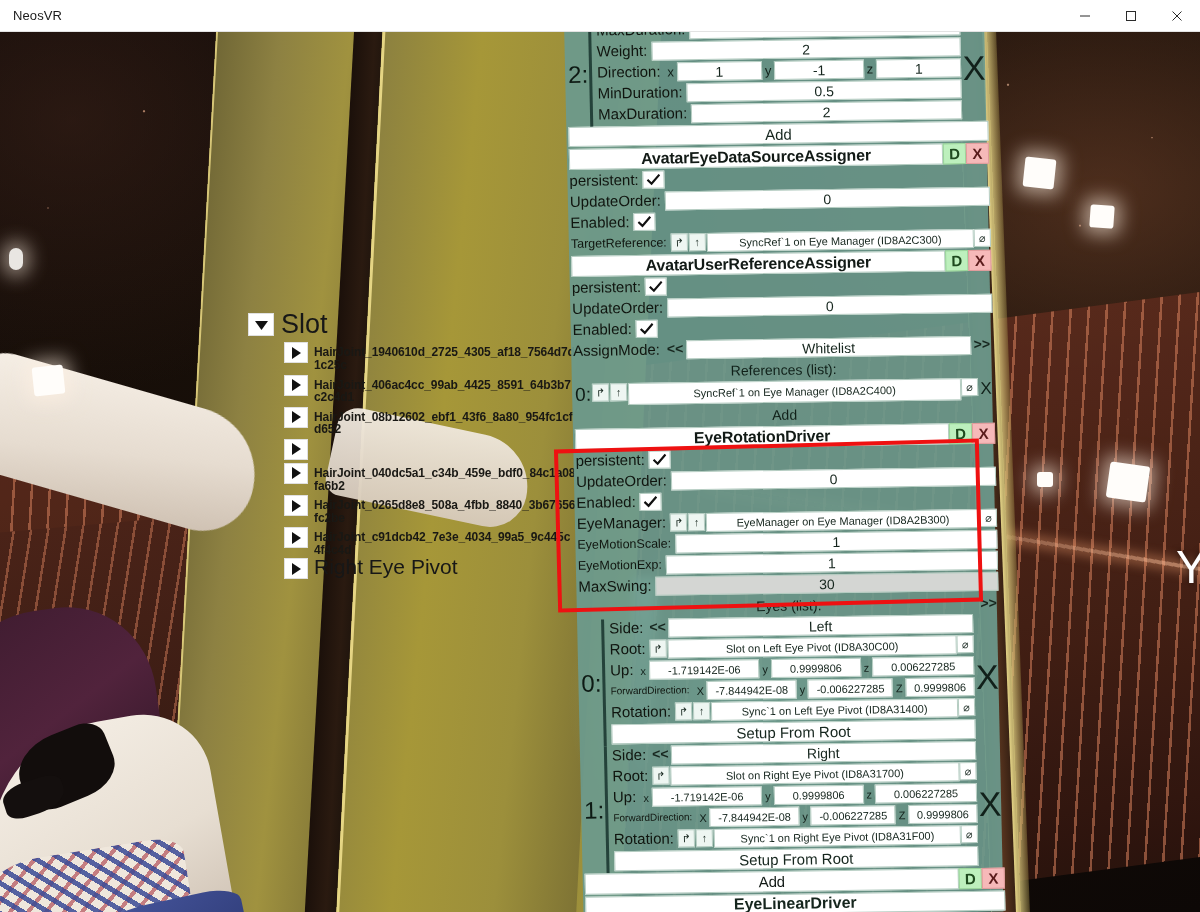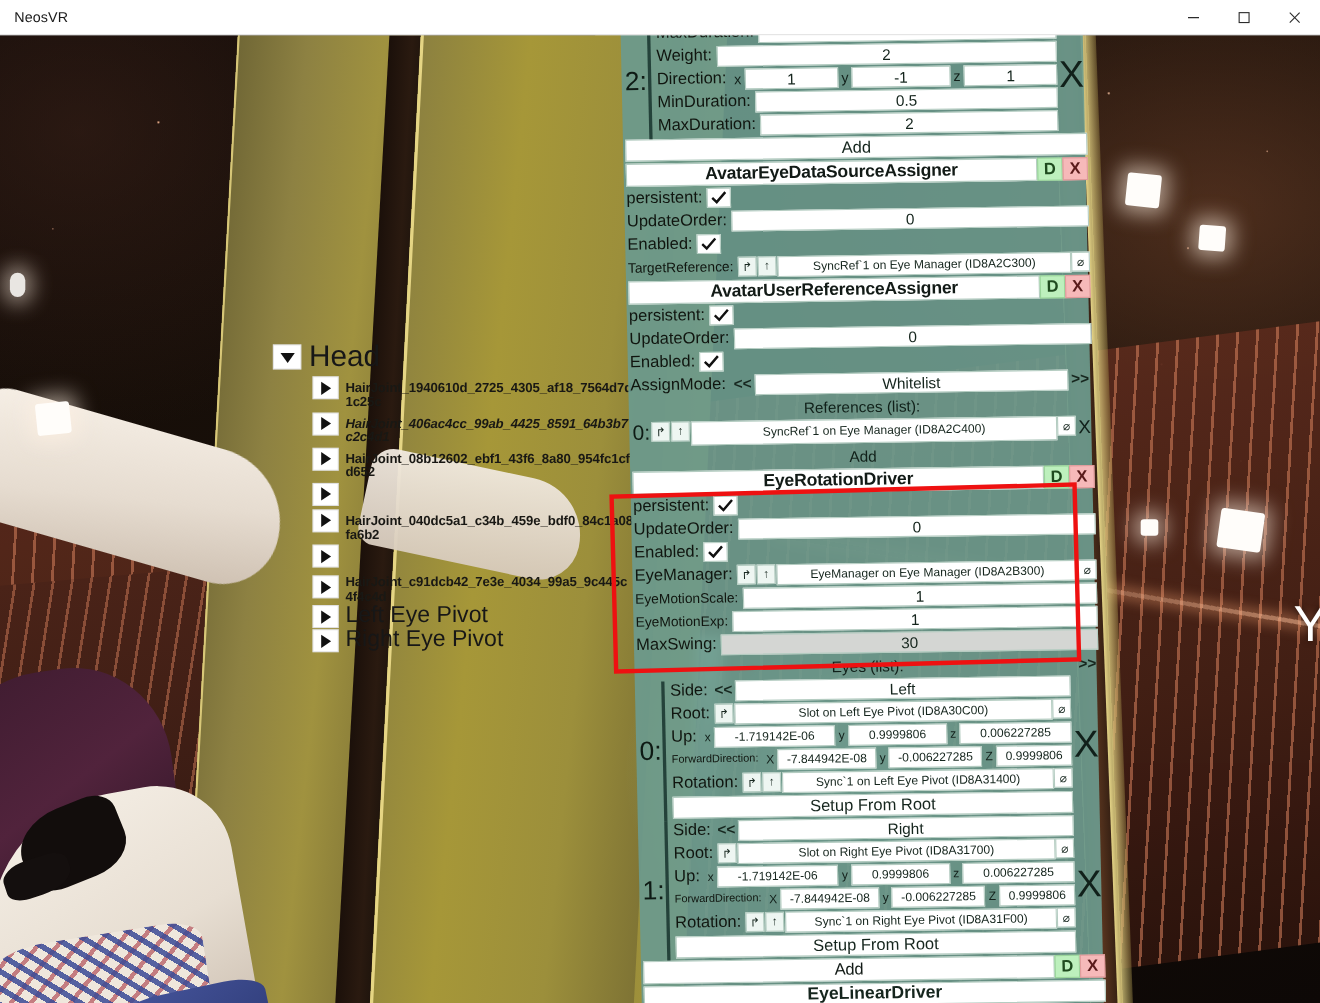--- a/index.html
+++ b/index.html
@@ -384,101 +384,93 @@
   </div>
 
   <div id="tree">
 
     <div class="tree-row root">
       <span class="arrow-box big">
         <svg width="15" height="12" viewBox="0 0 15 12">
             <polygon points="1,2 14,2 7.5,11" fill="#111"></polygon>
           </svg>
       </span>
-      <span class="tree-label root">Head</span>
+      <span class="tree-label root">Slot</span>
     </div>
 
     <div class="tree-row" style="margin-bottom:3px;">
       <span class="indent"></span>
       <span class="arrow-box">
         <svg width="12" height="14" viewBox="0 0 12 14">
             <polygon points="2,1 11,7 2,13" fill="#111"></polygon>
           </svg>
       </span>
       <span class="tree-label joint">HairJoint_1940610d_2725_4305_af18_7564d7d1c25c</span>
     </div>
 
-    <div class="tree-row" style="margin-bottom:3px;font-style:italic;">
-      <span class="indent"></span>
-      <span class="arrow-box">
-        <svg width="12" height="14" viewBox="0 0 12 14">
-            <polygon points="2,1 11,7 2,13" fill="#111"></polygon>
-          </svg>
-      </span>
-      <span class="tree-label joint">HairJoint_406ac4cc_99ab_4425_8591_64b3b7c2c4d1</span>
-    </div>
-
     <div class="tree-row" style="margin-bottom:3px;">
       <span class="indent"></span>
       <span class="arrow-box">
         <svg width="12" height="14" viewBox="0 0 12 14">
             <polygon points="2,1 11,7 2,13" fill="#111"></polygon>
           </svg>
       </span>
-      <span class="tree-label joint">HairJoint_08b12602_ebf1_43f6_8a80_954fc1cfd652</span>
+      <span class="tree-label joint">HairJoint_406ac4cc_99ab_4425_8591_64b3b7c2c4d1</span>
     </div>
 
     <div class="tree-row" style="margin-bottom:3px;">
       <span class="indent"></span>
       <span class="arrow-box">
         <svg width="12" height="14" viewBox="0 0 12 14">
             <polygon points="2,1 11,7 2,13" fill="#111"></polygon>
           </svg>
       </span>
+      <span class="tree-label joint">HairJoint_08b12602_ebf1_43f6_8a80_954fc1cfd652</span>
     </div>
 
     <div class="tree-row" style="margin-bottom:3px;">
       <span class="indent"></span>
       <span class="arrow-box">
         <svg width="12" height="14" viewBox="0 0 12 14">
             <polygon points="2,1 11,7 2,13" fill="#111"></polygon>
           </svg>
       </span>
-      <span class="tree-label joint">HairJoint_040dc5a1_c34b_459e_bdf0_84c1a08fa6b2</span>
     </div>
 
     <div class="tree-row" style="margin-bottom:3px;">
       <span class="indent"></span>
       <span class="arrow-box">
         <svg width="12" height="14" viewBox="0 0 12 14">
             <polygon points="2,1 11,7 2,13" fill="#111"></polygon>
           </svg>
       </span>
-    </div>
-
-    <div class="tree-row" style="margin-bottom:2px;align-items:center;">
+      <span class="tree-label joint">HairJoint_040dc5a1_c34b_459e_bdf0_84c1a08fa6b2</span>
+    </div>
+
+    <div class="tree-row" style="margin-bottom:3px;">
       <span class="indent"></span>
       <span class="arrow-box">
         <svg width="12" height="14" viewBox="0 0 12 14">
             <polygon points="2,1 11,7 2,13" fill="#111"></polygon>
           </svg>
       </span>
-      <span class="tree-label joint">HairJoint_c91dcb42_7e3e_4034_99a5_9c445c4f4c4d</span>
-    </div>
-
-
-    <div class="tree-row">
+      <span class="tree-label joint">HairJoint_0265d8e8_508a_4fbb_8840_3b67656fc2be</span>
+    </div>
+
+    <div class="tree-row" style="margin-bottom:2px;">
       <span class="indent"></span>
       <span class="arrow-box">
         <svg width="12" height="14" viewBox="0 0 12 14">
             <polygon points="2,1 11,7 2,13" fill="#111"></polygon>
           </svg>
       </span>
-      <span class="tree-label big">Left Eye Pivot</span>
-    </div>
+      <span class="tree-label joint">HairJoint_c91dcb42_7e3e_4034_99a5_9c445c4f4c4d</span>
+    </div>
+
+
 
     <div class="tree-row">
       <span class="indent"></span>
       <span class="arrow-box">
         <svg width="12" height="14" viewBox="0 0 12 14">
             <polygon points="2,1 11,7 2,13" fill="#111"></polygon>
           </svg>
       </span>
       <span class="tree-label big">Right Eye Pivot</span>
     </div>

